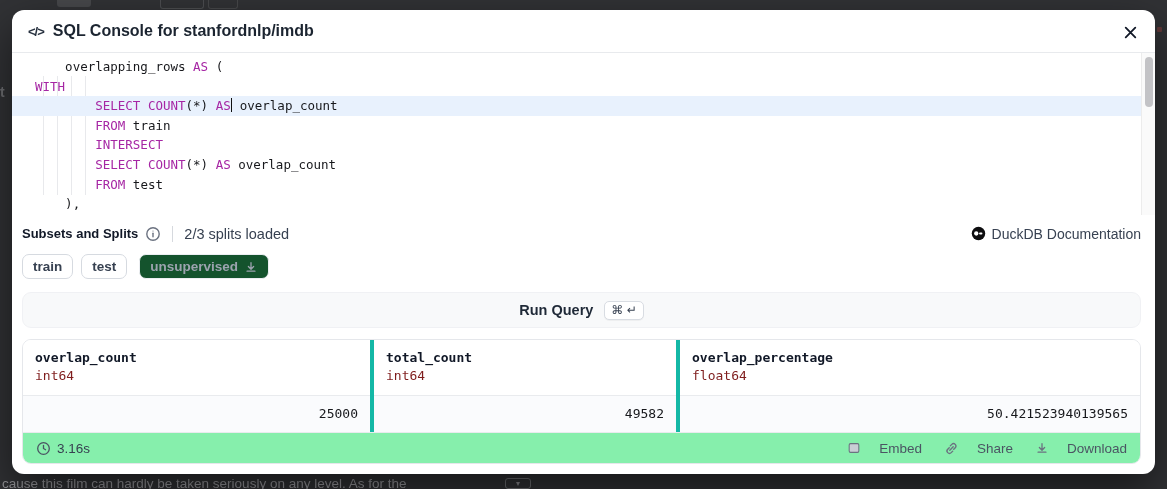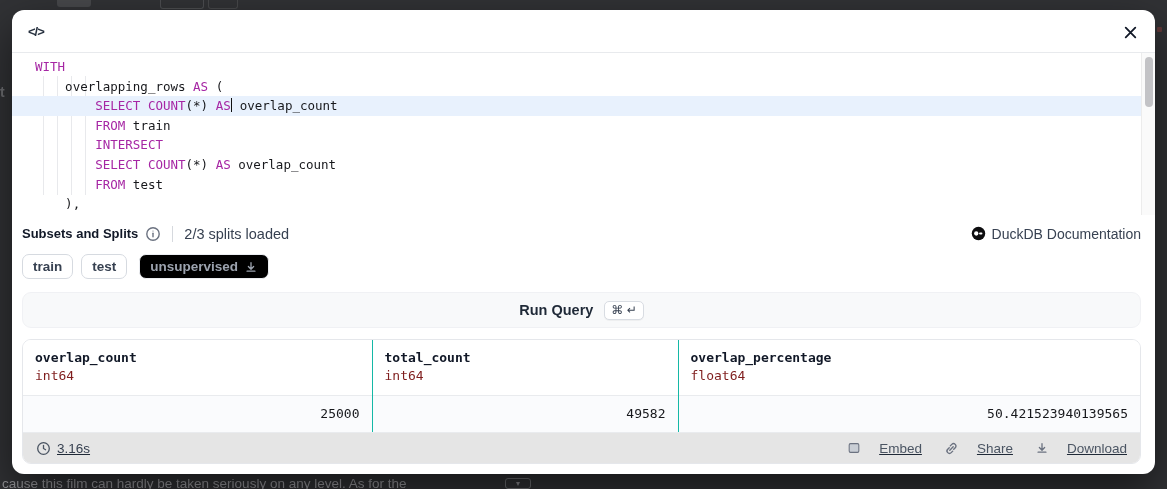--- a/index.html
+++ b/index.html
@@ -64,51 +64,51 @@
   .info-status { font-size:14.5px; color:#374151; }
   .docs-link { margin-left:auto; display:flex; align-items:center; gap:6px; background:none; border:none; cursor:pointer;text-align:right; }
   .docs-label { font-size:14px; color:#384252; }
 
   .splits-row { margin-top:10px; display:flex; align-items:center; gap:8px; height:25px; }
   .split-pill {
     height:25px; display:flex; align-items:center; gap:6px; padding:0 10px;
     background:#fff; border:1px solid #d6dae0; border-radius:7px;
     font-size:13.5px; font-weight:600; color:#374151; font-family:inherit; cursor:pointer;
   }
-  .split-pill.unloaded { background:#000000; border-color:#eceef2; color:#9ca3af; margin-left:4px; }
+  .split-pill.unloaded { background:#14532d; border-color:#eceef2; color:#9ca3af; margin-left:4px; }
 
   .run-bar {
     margin-top:13px; height:36px; width:100%;
     background:#f8f9fa; border:1px solid #f0f1f4; border-radius:9px;
     display:flex; align-items:center; justify-content:center; gap:11px; cursor:pointer; font-family:inherit;
   }
   .run-label { font-size:14.5px; font-weight:bold; color:#1f2937; }
   .kbd {
     display:flex; align-items:center; gap:4px; background:#fff;
     border:1px solid #d8dce2; border-radius:5px; padding:1px 6px 2px;
     font-size:12px; color:#374151; box-shadow:0 1px 0 rgba(0,0,0,.04);
   }
 
   
   .results { margin-top:11px; border:1px solid #e5e7eb; border-radius:9px; overflow:hidden; background:#fff; }
   table.res-table { width:100%; border-collapse:collapse; table-layout:fixed; }
   col.c1{ width:349px; } col.c2{ width:306px; } col.c3{ width:auto; }
-  .res-table th, .res-table td { border-left:1px solid #14b8a6; }
+  .res-table th, .res-table td { border-left:4px solid #14b8a6; }
   .res-table th:first-child, .res-table td:first-child { border-left:none; }
   .res-table th { height:55px; text-align:left; vertical-align:top; padding:9px 12px 0; background:#fff; font-weight:normal; }
   .col-name { font-family:"DejaVu Sans Mono", monospace; font-size:13px; font-weight:bold; color:#111827; line-height:18px; }
   .col-type { font-family:"DejaVu Sans Mono", monospace; font-size:13px; color:#7f1d1d; line-height:18px; }
   .res-table td {
     height:37px; padding:0 12px; text-align:right; background:#fafbfd;
     border-top:1px solid #e9ebee;
     font-family:"DejaVu Sans Mono", monospace; font-size:13px; color:#17181c;
   }
   .res-footer {
-    height:31px; background:#e5e5e5; border-top:1px solid #e9ebee;
-    display:flex; align-items:center; padding:4px 13px;text-decoration:underline;
+    height:31px; background:#86efac; border-top:1px solid #e9ebee;
+    display:flex; align-items:center; padding:4px 13px;
   }
   .elapsed-wrap { display:flex; align-items:center; gap:6px; }
   .elapsed { font-size:13.5px; color:#374151; }
   .res-actions { margin-left:auto; display:flex; align-items:center; gap:22px; }
   .action-btn { display:flex; align-items:center; gap:18px; background:none; border:none; cursor:pointer; font-family:inherit; font-size:13.5px; color:#4b5563; }
   svg { display:block; }
 </style>
 </head>
 <body>
 
@@ -117,37 +117,38 @@
 <div class="bg-frag bg-box3"></div>
 <div class="bg-frag bg-t">t</div>
 <div class="bg-frag bg-dot"></div>
 <div class="bg-frag bg-text">cause this film can hardly be taken seriously on any level. As for the</div>
 <div class="bg-frag bg-chip">▾</div>
 
 <div class="modal">
 
   <div class="modal-header">
     <span class="code-glyph">&lt;/&gt;</span>
+    <span class="modal-title">SQL Console for stanfordnlp/imdb</span>
     <button class="close-btn">
       <svg width="17" height="17" viewBox="0 0 16 16" fill="none" stroke="#111827" stroke-width="1.7" stroke-linecap="round">
           <path d="M3.5 3.5l9 9M12.5 3.5l-9 9"></path>
         </svg>
     </button>
   </div>
 
   <div class="editor">
     <div class="indent-guides">
       <i style="left:31px"></i>
         <i style="left:45px"></i>
         <i style="left:59px"></i>
         <i style="left:73px"></i>
     </div>
     <div class="code-lines">
+        <div class="code-line"><span>    overlapping_rows </span><span class="kw">AS</span><span> (</span></div>
         <div class="code-line"><span class="kw">WITH</span></div>
-        <div class="code-line"><span>    overlapping_rows </span><span class="kw">AS</span><span> (</span></div>
         <div class="code-line active"><span>        </span><span class="kw">SELECT</span><span> </span><span class="kw">COUNT</span><span>(*) </span><span class="kw">AS</span><span class="caret"></span><span> overlap_count</span></div>
         <div class="code-line"><span>        </span><span class="kw">FROM</span><span> train</span></div>
         <div class="code-line"><span>        </span><span class="kw">INTERSECT</span></div>
         <div class="code-line"><span>        </span><span class="kw">SELECT</span><span> </span><span class="kw">COUNT</span><span>(*) </span><span class="kw">AS</span><span> overlap_count</span></div>
         <div class="code-line"><span>        </span><span class="kw">FROM</span><span> test</span></div>
         <div class="code-line"><span>    ),</span></div>
       </div>
     <div class="ed-scrollbar">
       <div class="ed-thumb"></div>
     </div>

